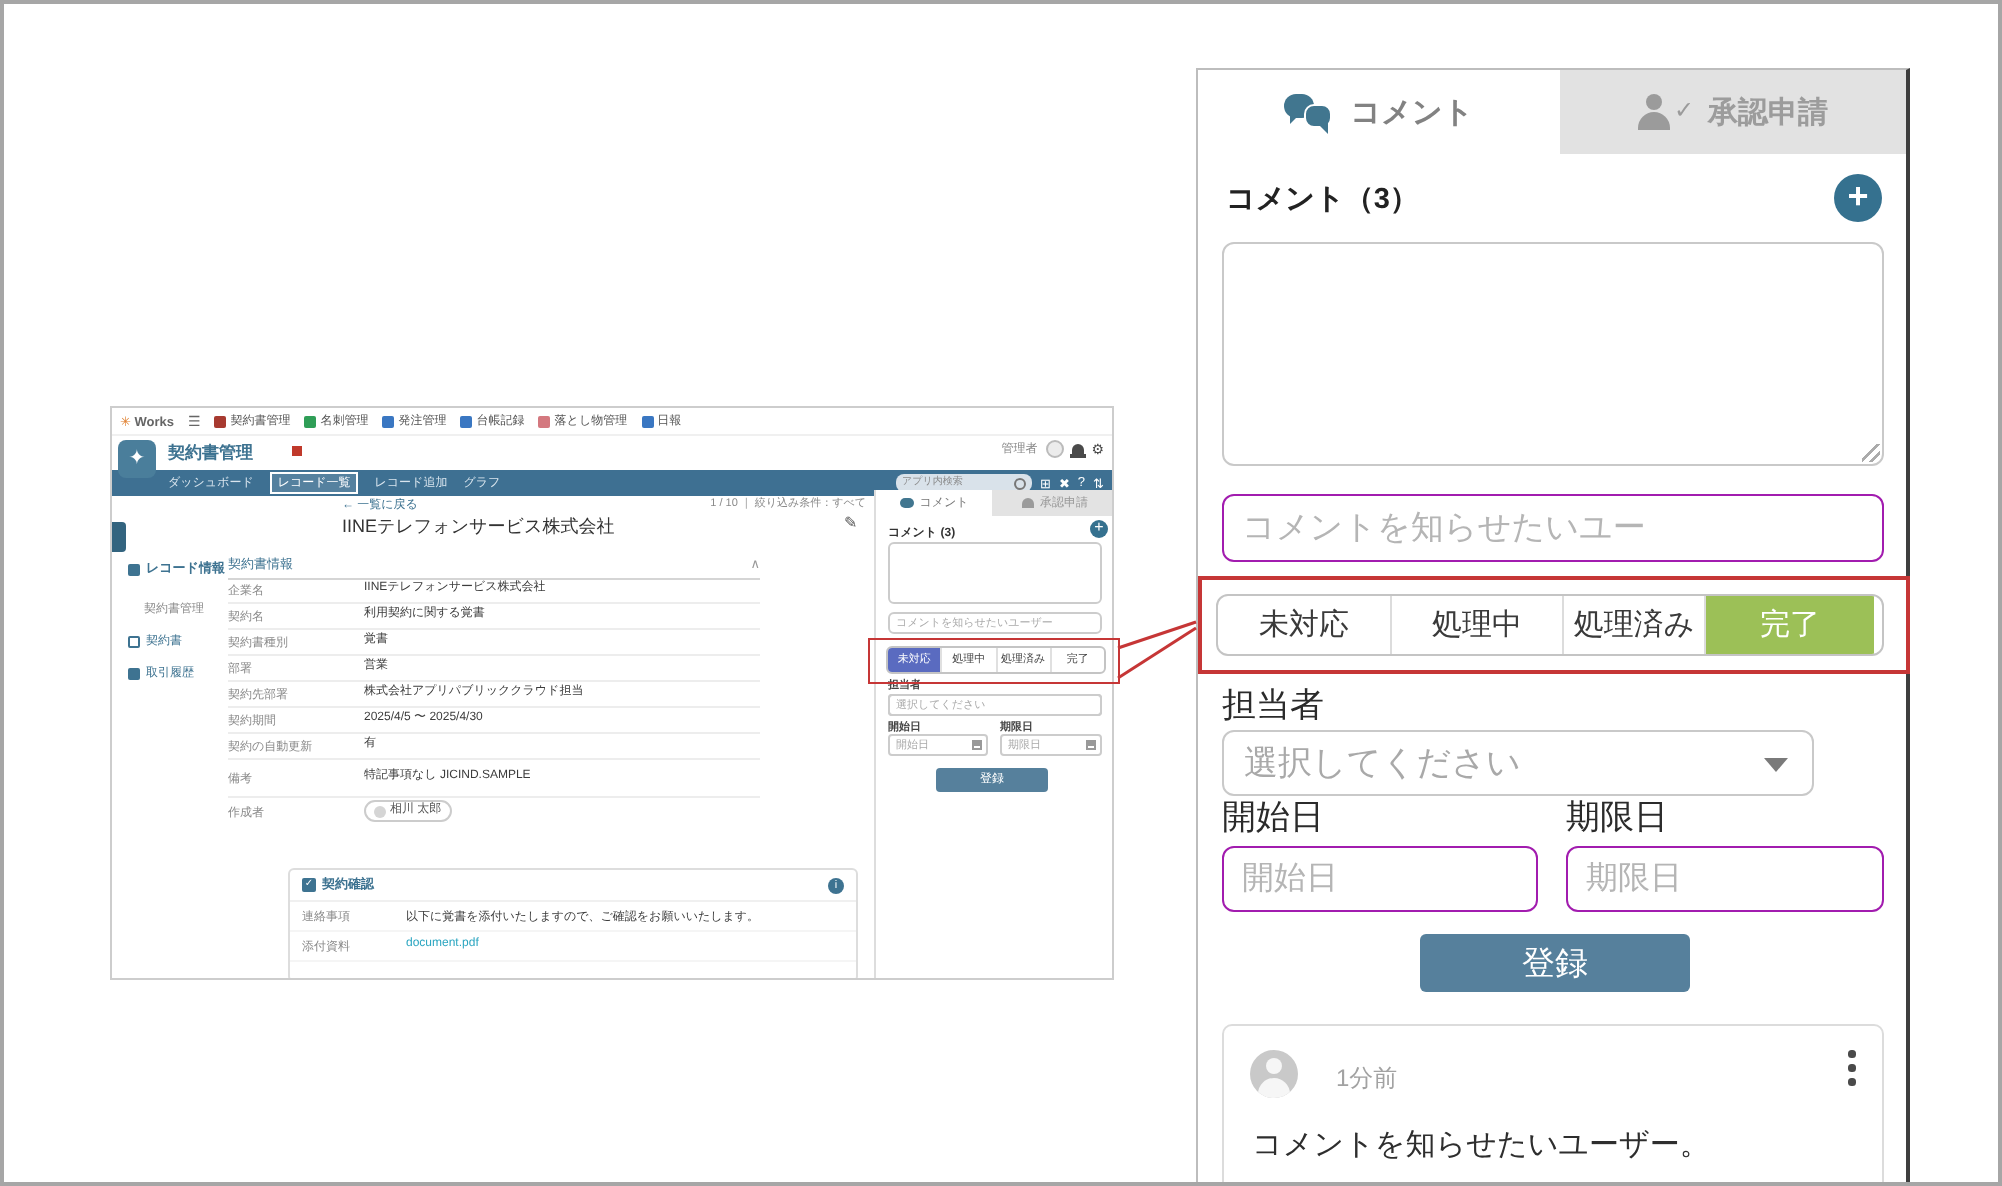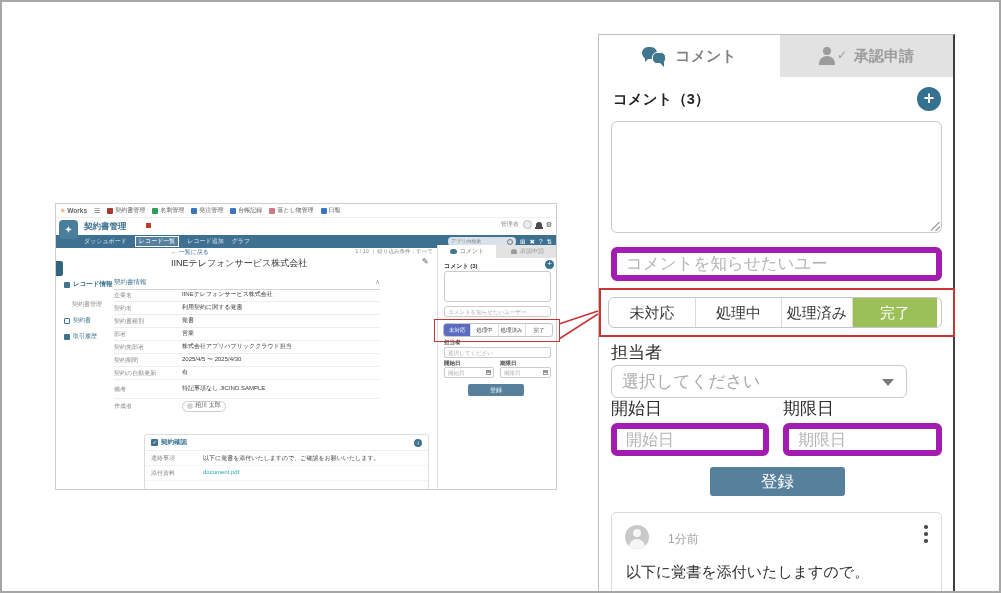--- a/index.html
+++ b/index.html
@@ -25,22 +25,22 @@
   .pcheck .head{position:absolute;left:4px;top:0;width:8px;height:8px;border-radius:50%;background:#9b9b9b;}
   .pcheck .body{position:absolute;left:0;top:9px;width:16px;height:9px;border-radius:8px 8px 0 0;background:#9b9b9b;}
   .pcheck .chk{position:absolute;right:-2px;top:1px;font-size:12px;font-weight:bold;color:#9b9b9b;}
   .p-title{left:14px;top:55px;font-size:14.5px;font-weight:bold;color:#222;}
   .p-plus{left:318px;top:52px;width:24px;height:24px;border-radius:50%;background:#35718f;color:#fff;
           font-size:18px;font-weight:bold;line-height:23px;text-align:center;cursor:pointer;}
   .p-textarea{left:12px;top:86px;width:331px;height:112px;border:1px solid #c9c9c9;border-radius:6px;
           resize:none;box-sizing:border-box;outline:none;}
   .p-resize{left:332px;top:187px;width:9px;height:9px;
           background:linear-gradient(135deg,transparent 40%,#ababab 40%,#ababab 52%,transparent 52%,transparent 68%,#ababab 68%,#ababab 80%,transparent 80%);}
-  .p-input{border:6px solid #a21caf;border-radius:6px;box-sizing:border-box;outline:none;
-          font-family:Liberation Serif, serif;color:#15803d;}
+  .p-input{border:1px solid #a21caf;border-radius:6px;box-sizing:border-box;outline:none;
+          font-family:Liberation Sans, sans-serif;color:#15803d;}
   .p-input::placeholder{color:#b5b5b5;}
   .p-mention{left:12px;top:212px;width:331px;height:34px;padding:0 9px;font-size:16.5px;}
   .p-seg{left:9px;top:262px;width:334px;height:31px;border:1px solid #c4c4c4;border-radius:6px;
           display:flex;overflow:hidden;background:#fff;box-sizing:border-box;}
   .p-seg span{line-height:29px;text-align:center;font-size:15px;color:#3a3a3a;cursor:pointer;}
   .p-seg .s1{width:86px;border-right:1px solid #dcdcdc;}
   .p-seg .s2{width:85px;border-right:1px solid #dcdcdc;}
   .p-seg .s3{width:70px;border-right:1px solid #dcdcdc;}
   .p-seg .s4{width:84px;background:#9cc057;color:#fff;}
   .p-seg .sliver{flex:1;}
@@ -390,18 +390,18 @@
     <button class="abs p-submit">登録</button>
 
     <div class="abs p-card">
       <div class="avatar"></div>
       <div class="p-time">1分前</div>
       <div class="kebab">
           <i></i>
           <i></i>
           <i></i>
         </div>
-      <div class="p-ctext">以下に覚書を添付いたしますので。</div>
+      <div class="p-ctext">コメントを知らせたいユーザー。</div>
     </div>
   </div>
 
   <div class="frame"></div>
 </div>
 
 </body></html>

